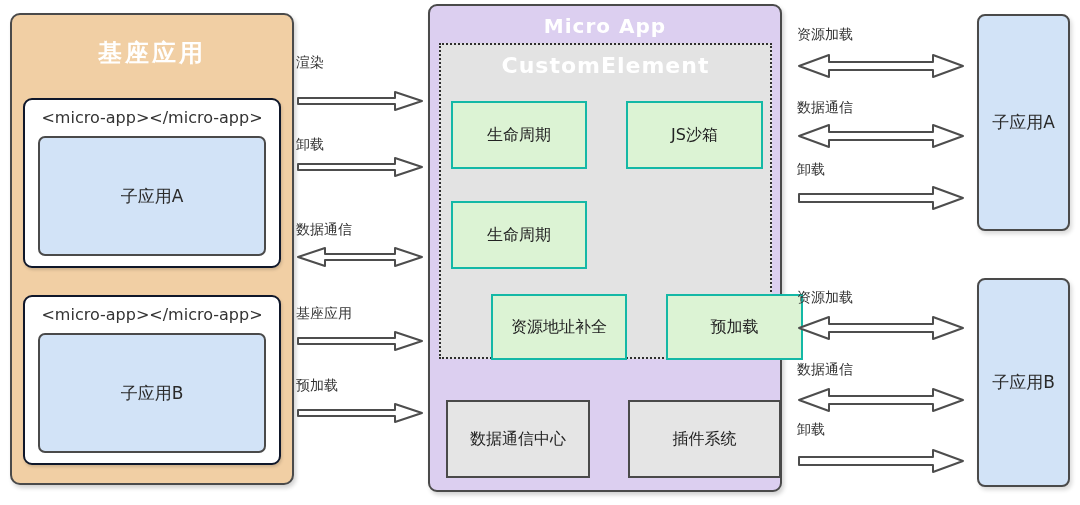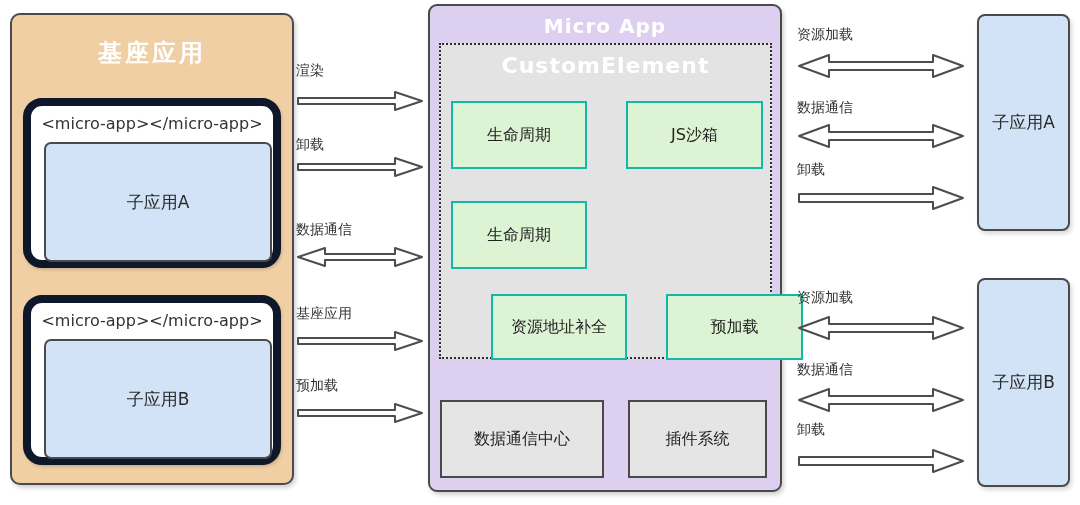--- a/index.html
+++ b/index.html
@@ -7,21 +7,21 @@
     position:relative;width:1080px;height:505px;background:#ffffff;overflow:hidden;
     font-family:"DejaVu Sans","Liberation Sans",sans-serif;color:#333;
   }
   .box{position:absolute;box-sizing:border-box;border:2px solid #4a4a4a;}
   
   .base-app{left:10px;top:13px;width:284px;height:472px;background:#F1CFA4;border-radius:10px;
     box-shadow:2px 3px 4px rgba(0,0,0,0.18);padding-left:42px;}
   .panel-title{position:absolute;left:0;right:0;text-align:center;color:#ffffff;font-weight:bold;}
   .base-title{top:22px;font-size:24px;letter-spacing:3px;}
   .host-box{position:absolute;box-sizing:border-box;left:11px;width:258px;height:170px;background:#ffffff;
-    border:8px solid #0f172a;border-radius:19px;box-shadow:1px 2px 3px rgba(0,0,0,0.15);}
+    border:2px solid #0f172a;border-radius:9px;box-shadow:1px 2px 3px rgba(0,0,0,0.15);}
   .host-a{top:83px;}
   .host-b{top:280px;}
   .tag-text{position:absolute;top:8px;left:0;right:0;text-align:center;font-size:16px;color:#333;}
   .sub-app-embed{position:absolute;box-sizing:border-box;left:13px;top:36px;width:228px;height:120px;
     background:#D2E3F7;border:2px solid #4a4a4a;border-radius:7px;
     display:flex;align-items:center;justify-content:center;font-size:17px;color:#2a2a2a;}
   
   .micro-app{left:428px;top:4px;width:354px;height:488px;background:#DCCFF0;border-radius:9px;
     box-shadow:2px 3px 4px rgba(0,0,0,0.18);}
   .micro-title{top:8px;font-size:20px;letter-spacing:1px;}
@@ -30,22 +30,22 @@
   .ce-title{top:8px;font-size:22px;letter-spacing:1px;}
   .feature{position:absolute;box-sizing:border-box;background:#DCF3D4;border:2px solid #14b8a6;border-radius:0;
     display:flex;align-items:center;justify-content:center;font-size:16px;color:#222;}
   .f-c1{left:10px;width:136px;}
   .f-c2{left:185px;width:137px;}
   .f-r1{top:56px;height:68px;}
   .f-r2{top:156px;height:68px;}
   .f-r3{top:249px;height:66px;margin-left:40px;}
   .service{position:absolute;box-sizing:border-box;top:394px;height:78px;background:#E5E5E5;
     border:2px solid #4a4a4a;display:flex;align-items:center;justify-content:center;font-size:16px;color:#222;}
-  .svc-1{left:10px;width:164px;}
-  .svc-2{left:198px;width:139px;}
+  .svc-1{left:16px;width:144px;}
+  .svc-2{left:198px;width:153px;}
   
   .right-app{width:93px;background:#D2E3F7;border-radius:8px;display:flex;align-items:center;justify-content:center;
     font-size:17px;color:#2a2a2a;box-shadow:2px 3px 4px rgba(0,0,0,0.15);}
   .right-a{left:977px;top:14px;height:217px;}
   .right-b{left:977px;top:278px;height:209px;}
   
   .arrow-label{position:absolute;text-align:left;font-size:14px;color:#333;}
   .lbl-left{left:296px;width:128px;}
   .lbl-right{left:797px;width:168px;}
   svg.arrow{position:absolute;display:block;}
@@ -63,21 +63,21 @@
       <div class="tag-text">&lt;micro-app&gt;&lt;/micro-app&gt;</div>
       <div class="sub-app-embed">子应用A</div>
     </div>
 
     <div class="host-box host-b">
       <div class="tag-text">&lt;micro-app&gt;&lt;/micro-app&gt;</div>
       <div class="sub-app-embed">子应用B</div>
     </div>
   </div>
 
-  <div class="arrow-label lbl-left" style="top:62px">渲染</div>
+  <div class="arrow-label lbl-left" style="top:54px">渲染</div>
   <svg class="arrow" style="left:296px;top:90px" width="128" height="22" viewBox="0 0 128 22">
     <path d="M2 8 L99 8 L99 2 L126 11 L99 20 L99 14 L2 14 Z"></path>
     </svg>
 
   <div class="arrow-label lbl-left" style="top:136px">卸载</div>
   <svg class="arrow" style="left:296px;top:156px" width="128" height="22" viewBox="0 0 128 22">
     <path d="M2 8 L99 8 L99 2 L126 11 L99 20 L99 14 L2 14 Z"></path>
     </svg>
 
   <div class="arrow-label lbl-left" style="top:221px">数据通信</div>

